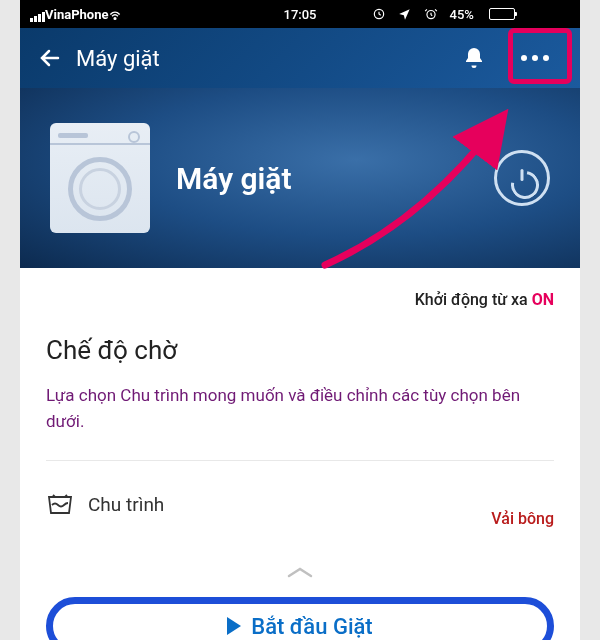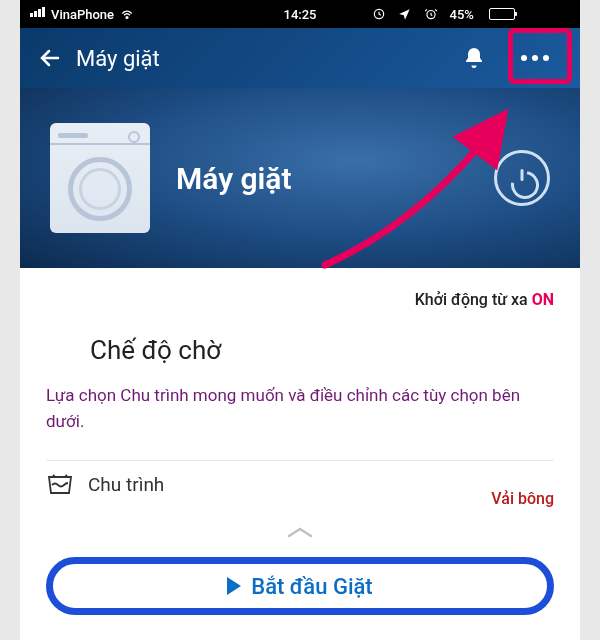--- a/index.html
+++ b/index.html
@@ -20,21 +20,21 @@
 .status-bar {
   height: 28px;
   background: #000;
   color: #fff;
   display: flex;
   align-items: center;
   padding: 0 10px;
   font-size: 13px;
   font-weight: 500;
 }
-.status-left { display: flex; align-items: flex-start; gap: 6px; flex: 1; }
+.status-left { display: flex; align-items: flex-end; flex: 1; font-weight: bold; }
 .status-center { flex: 0 0 auto; }
 .status-right { flex: 1; display: flex; justify-content: center; align-items: center; gap: 12px; }
 .signal-bars { display: inline-flex; align-items: flex-end; gap: 1px; }
 .signal-bars span { width: 3px; background:#fff; display:inline-block; }
 .signal-bars span:nth-child(1){height:4px;} .signal-bars span:nth-child(2){height:6px;}
 .signal-bars span:nth-child(3){height:8px;} .signal-bars span:nth-child(4){height:10px;}
 .wifi-icon, .alarm-icon, .loc-icon { width:14px; height:14px; }
 .battery { width: 26px; height: 12px; border:1px solid #fff; border-radius:2px; position:relative; margin-left:3px;}
 .battery::after { content:""; position:absolute; right:-3px; top:3px; width:2px; height:4px; background:#fff; border-radius:0 1px 1px 0;}
 .battery-fill { background:#fff; height:100%; width:45%; }
@@ -88,24 +88,24 @@
   width: 56px; height: 56px; border: 3px solid #cfe0f2; border-radius: 50%;
   display:flex; align-items:center; justify-content:center; cursor:pointer;
 }
 .power-symbol { width: 22px; height: 22px; position:relative; }
 .power-symbol::before { content:""; position:absolute; top:2px; left:50%; transform:translateX(-50%); width:3px; height:12px; background:#cfe0f2; border-radius:2px;}
 .power-symbol::after { content:""; position:absolute; top:4px; left:0; width:22px; height:22px; border:3px solid #cfe0f2; border-radius:50%; border-top-color:transparent; transform:rotate(-35deg);}
 
 .content { padding: 22px 26px 10px; }
 .remote-row { text-align: right; font-size: 16px; font-weight:500; color:#222; margin-bottom: 26px;}
 .remote-on { color: #e6005c; font-weight:700; }
-.mode-title { font-size: 26px; color:#222; font-weight:400; margin-bottom: 18px; margin-left: 44px; }
+.mode-title { font-size: 26px; color:#222; font-weight:400; margin-bottom: 18px; }
 .mode-desc { font-size: 17px; color:#701a75; line-height:1.5; margin-bottom: 26px; }
 .cycle-row {
-  display:flex; align-items:center; padding: 0 0; border-top:1px solid #e8e8e8;
+  display:flex; align-items:center; padding: 20px 0; border-top:1px solid #e8e8e8;
 }
 .cycle-icon { width: 28px; height: 24px; margin-right: 14px; }
 .cycle-label { font-size: 19px; color:#333; flex:1; }
 .cycle-value { font-size: 16px; color:#b91c1c; font-weight:500; cursor:pointer;margin-top:28px; }
 
 .expand-chevron { text-align:center; padding: 6px 0 10px; color:#b0b0b0; }
 .expand-chevron svg { width: 30px; height: 14px; }
 
 .start-btn {
   margin: 4px 26px 16px;
@@ -146,21 +146,21 @@
           <span></span>
           <span></span>
         </span>
       <span>VinaPhone</span>
       <svg class="wifi-icon" viewBox="0 0 24 24" fill="none" stroke="#fff" stroke-width="2.5">
           <path d="M4 11c5-5 11-5 16 0"></path>
           <path d="M7 14c3-3 7-3 10 0"></path>
           <circle cx="12" cy="18" r="1.5" fill="#fff"></circle>
         </svg>
     </div>
-    <div class="status-center">14:25</div>
+    <div class="status-center">17:05</div>
     <div class="status-right">
       <svg width="14" height="14" viewBox="0 0 24 24" fill="none" stroke="#fff" stroke-width="2">
           <circle cx="12" cy="12" r="8"></circle>
           <path d="M12 8v4l3 2"></path>
         </svg>
       <svg class="loc-icon" viewBox="0 0 24 24" fill="#fff">
           <path d="M2 12l18-8-8 18-2-8z"></path>
         </svg>
       <svg class="alarm-icon" viewBox="0 0 24 24" fill="none" stroke="#fff" stroke-width="2">
           <circle cx="12" cy="13" r="7"></circle>

